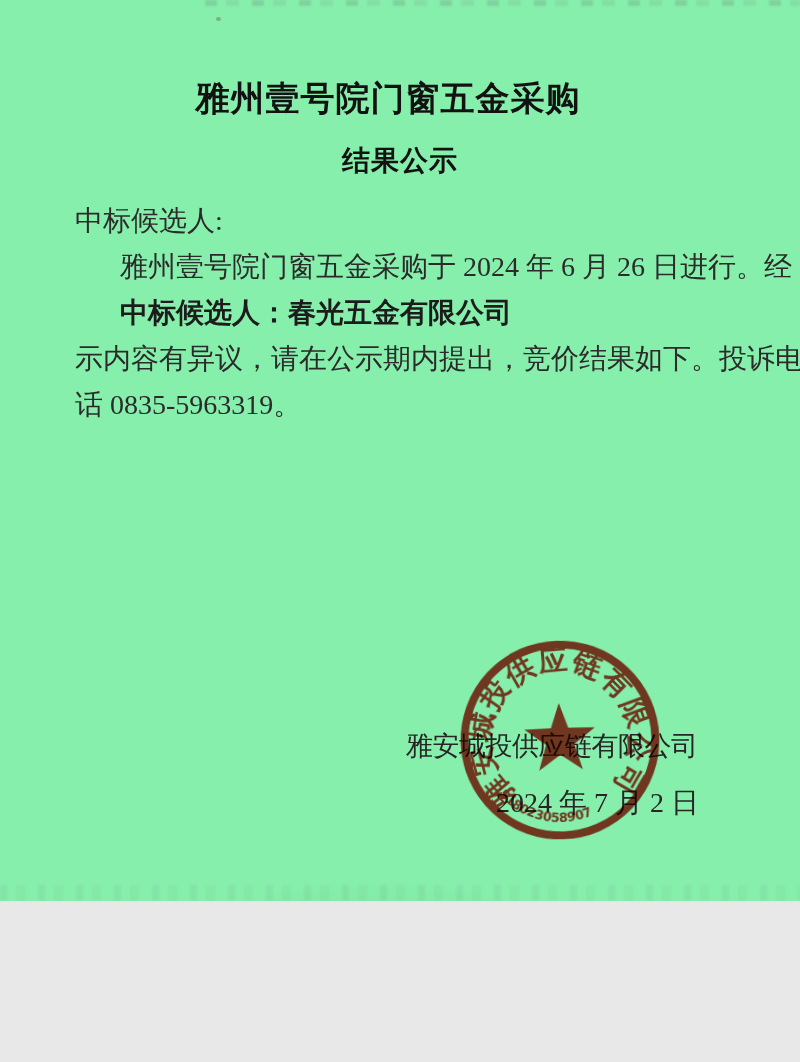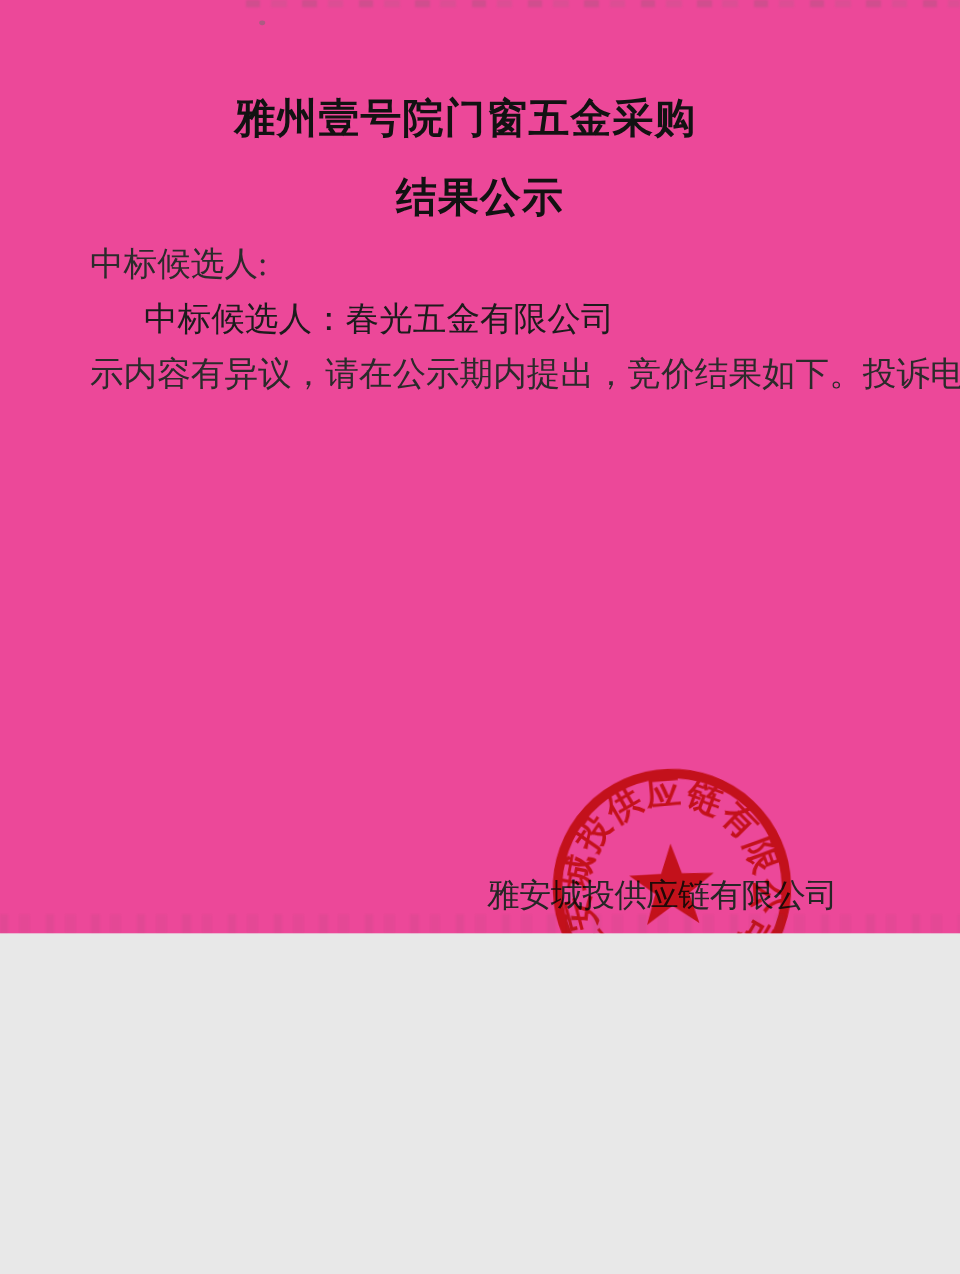--- a/index.html
+++ b/index.html
@@ -1,44 +1,44 @@
 <!DOCTYPE html>
 <html><head>
 <meta charset="utf-8">
 <style>
   html,body{margin:0;padding:0;background:#e8e8e8;}
   .page{
     position:relative;
-    width:800px;height:778px;
+    width:800px;height:901px;
     margin:0 auto;
-    background:#ec4899;
+    background:#86efac;
     overflow:hidden;
     font-family:"Liberation Serif","DejaVu Serif",serif;
     color:#222;
   }
   .doc-title{
     position:absolute;top:76px;left:0;width:776px;
     text-align:center;
     font-size:34px;font-weight:bold;color:#121212;
     letter-spacing:1px;
   }
   .doc-subtitle{
     position:absolute;top:142px;left:0;width:800px;
     text-align:center;
-    font-size:34px;font-weight:bold;color:#121212;
+    font-size:28px;font-weight:bold;color:#121212;
     letter-spacing:1px;
     font-family:Liberation Mono, monospace;
   }
   .body-block{
     position:absolute;top:198px;left:75px;width:660px;
     font-size:28px;line-height:46px;color:#2b2b2b;
   }
   .body-line{white-space:nowrap;}
   .indent{padding-left:45px;}
-  .winner{font-weight:normal;color:#1c1c1c;}
+  .winner{font-weight:bold;color:#1c1c1c;}
   .sig-company{
     position:absolute;top:728px;left:406px;
     font-size:27px;color:#262626;letter-spacing:-0.5px;
     white-space:nowrap;
   }
   .sig-date{
     position:absolute;top:784px;left:496px;
     font-size:28px;color:#262626;
     white-space:nowrap;
   }
@@ -81,22 +81,24 @@
 <div class="page">
 
   <div class="artifact-top"></div>
   <div class="artifact-dot"></div>
 
   <div class="doc-title">雅州壹号院门窗五金采购</div>
   <div class="doc-subtitle">结果公示</div>
 
   <div class="body-block">
     <div class="body-line">中标候选人:</div>
+    <div class="body-line indent">雅州壹号院门窗五金采购于 2024 年 6 月 26 日进行。经</div>
     <div class="body-line indent winner">中标候选人：春光五金有限公司</div>
     <div class="body-line">示内容有异议，请在公示期内提出，竞价结果如下。投诉电</div>
+    <div class="body-line">话 0835-5963319。</div>
   </div>
 
   <div class="sig-company">雅安城投供应链有限公司</div>
   <div class="sig-date">2024 年 7 月 2 日</div>
 
   <div class="seal">
     <svg viewBox="0 0 200 200" xmlns="http://www.w3.org/2000/svg">
       <defs>
         <path id="sealRingArc" d="M 57.6 150.6 A 66 66 0 1 1 142.4 150.6" fill="none"></path>
         <path id="sealCodeArc" d="M 40.3 149.5 A 77 77 0 0 0 132.6 169.8" fill="none"></path>

